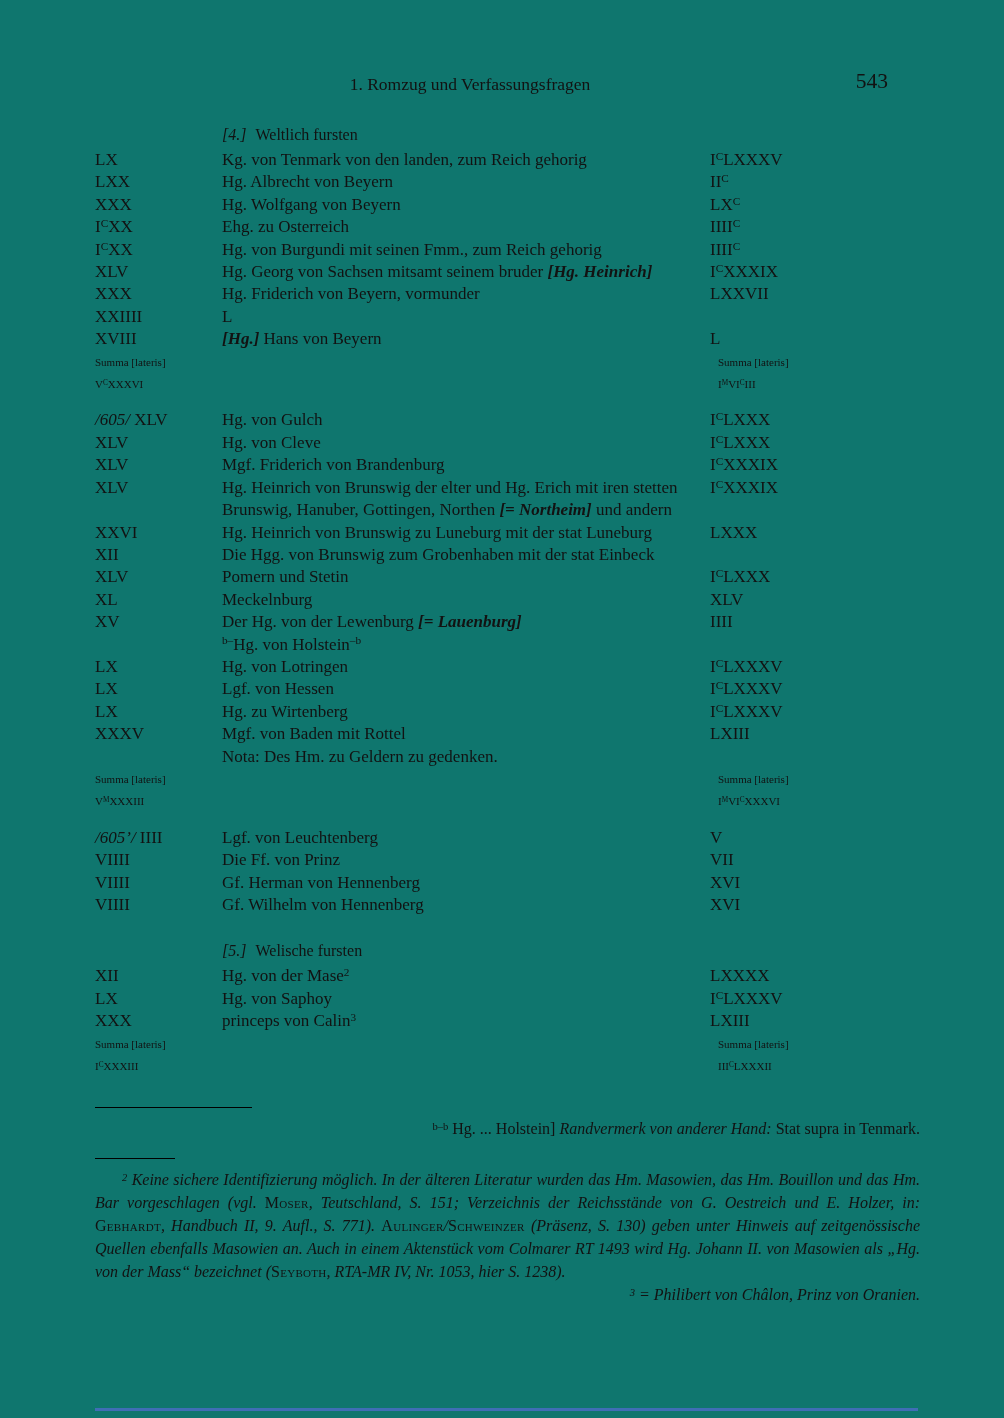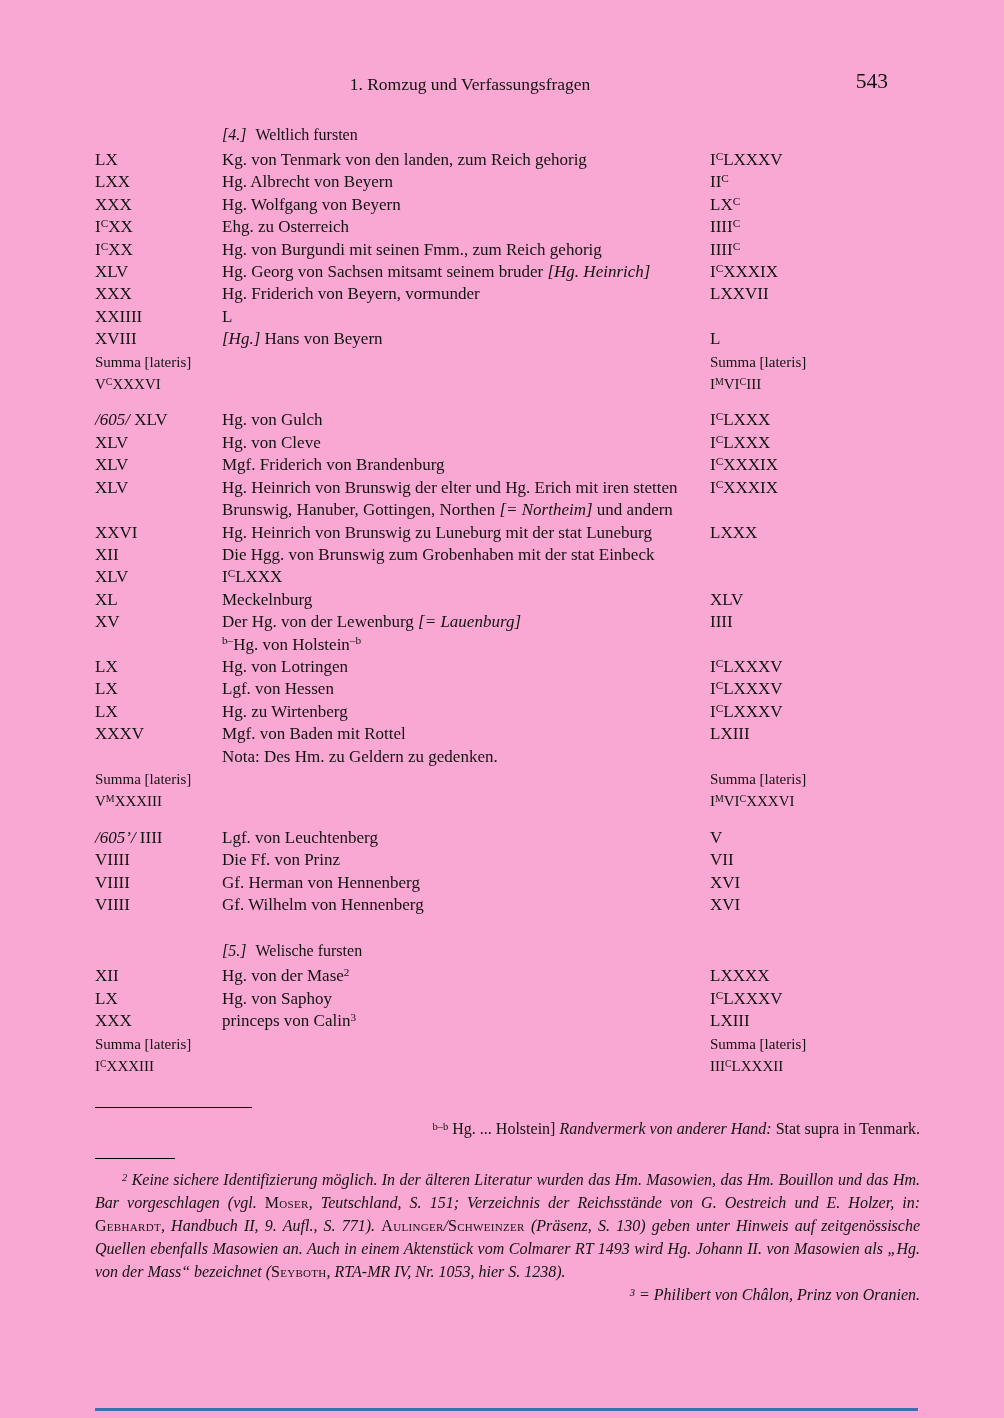--- a/index.html
+++ b/index.html
@@ -1,40 +1,40 @@
 <!DOCTYPE html>
 <html><head>
 <meta charset="utf-8">
 <style>
   html,body{margin:0;padding:0;background:#ffffff;}
   .page{
     position:relative;
     width:1004px;height:1418px;
-    background:#f9a8d4;color:#121212;
+    background:#0f766e;color:#121212;
     font-family:"Liberation Serif","DejaVu Serif",serif;
     overflow:hidden;
   }
   .content{padding:74px 84px 0 95px;}
   
   .runhead{position:relative;height:26px;margin-bottom:22px;}
   .rh-title{position:absolute;left:0;right:75px;text-align:center;font-size:17.5px;}
   .rh-page{position:absolute;right:32px;top:-5px;font-size:21.5px;}
   
   .sec-heading{margin-left:127px;font-size:16px;margin-top:26px;margin-bottom:5px;}
   .sec-heading .mk{font-style:italic;margin-right:9px;}
   
   .row{display:flex;font-size:17px;line-height:22.4px;}
   .c1{width:127px;flex:none;white-space:pre;}
   .c1 .folio{font-style:italic;}
   .c2{width:488px;flex:none;white-space:pre;}
-  .c2 i{white-space:pre;}
+  .c2 i{white-space:pre;font-weight:bold;}
   .c3{flex:1;white-space:pre;}
   sup{font-size:66%;line-height:0;vertical-align:baseline;position:relative;top:-0.45em;}
   
-  .summa{display:flex;font-size:15px;line-height:22.4px;}
+  .summa{display:flex;font-size:11px;line-height:22.4px;gap:8px;}
   .sl{width:615px;flex:none;}
   .sr{flex:1;}
   .blockgap{height:14px;}
   
   .fn-rule{border-top:1.6px solid #000;height:0;}
   .r1{width:157px;margin:30px 0 9px 0;}
   .r2{width:80px;margin:18px 0 9px 0;}
   .fn{margin:0;font-size:16px;line-height:23px;white-space:pre-wrap;text-align:right;}
   .fn.app{text-indent:23px;}
   .fn.just{text-align:justify;text-indent:27px;}
@@ -146,20 +146,21 @@
         <span class="c2"><span>Hg. Heinrich von Brunswig zu Luneburg mit der stat Luneburg</span><i></i><span></span></span>
         <span class="c3">LXXX</span>
       </div>
     <div class="row">
         <span class="c1"><span>XII</span></span>
         <span class="c2"><span>Die Hgg. von Brunswig zum Grobenhaben mit der stat Einbeck</span><i></i><span></span></span>
         <span class="c3"></span>
       </div>
     <div class="row">
         <span class="c1"><span>XLV</span></span>
+        <span class="c2"><span>Pomern und Stetin</span><i></i><span></span></span>
         <span class="c3">I<sup>C</sup>LXXX</span>
       </div>
     <div class="row">
         <span class="c1"><span>XL</span></span>
         <span class="c2"><span>Meckelnburg</span><i></i><span></span></span>
         <span class="c3">XLV</span>
       </div>
     <div class="row">
         <span class="c1"><span>XV</span></span>
         <span class="c2"><span>Der Hg. von der Lewenburg </span><i>[= Lauenburg]</i><span></span></span>

